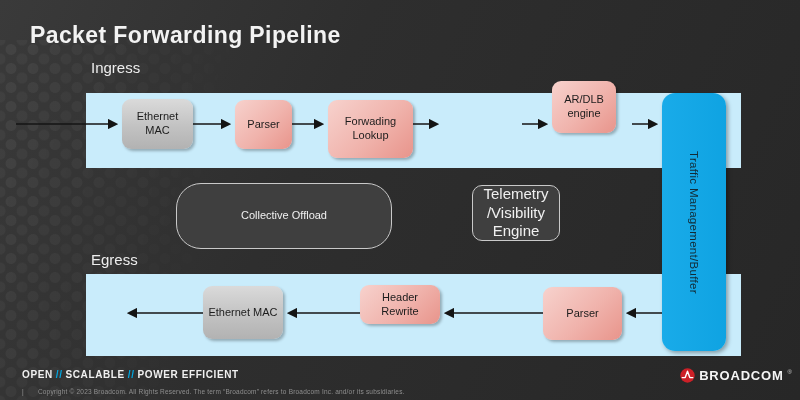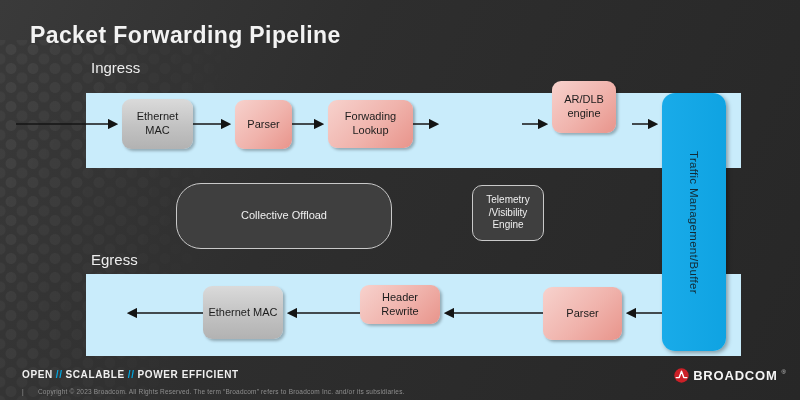--- a/index.html
+++ b/index.html
@@ -58,50 +58,50 @@
     position:absolute; left:22px; top:369px; font-size:10px; font-weight:700;
     letter-spacing:0.6px; color:#f0f0f0;
   }
   .footer-tagline .sep{color:#00a7e1; padding:0 3px;}
   .footer-copy{
     position:absolute; left:22px; top:388px; font-size:6.5px; color:#8f8f8f;
     letter-spacing:0.2px;
   }
   .footer-copy .pagesep{margin-right:14px; color:#9a9a9a;}
   .logo{
-    position:absolute; right:14px; top:368px; display:flex; align-items:center; gap:4px;
+    position:absolute; right:8px; top:368px; display:flex; align-items:center; gap:4px;
   }
   .logo-text{color:#f5f5f5; font-size:13px; font-weight:700; letter-spacing:0.8px;}
   .logo-mark{color:#cfcfcf; font-size:6px; vertical-align:top; position:relative; top:-4px;}
 </style>
 </head>
 <body>
 
 <div class="slide">
   <div class="hex-pattern"></div>
 
   <div class="page-title">Packet Forwarding Pipeline</div>
 
   <div class="lane-label ingress">Ingress</div>
   <div class="lane-label egress">Egress</div>
 
   <div class="band ingress"></div>
   <div class="band egress"></div>
 
   <div class="node gray" style="left:122px; top:99px; width:71px; height:50px;">Ethernet MAC</div>
   <div class="node pink" style="left:235px; top:100px; width:57px; height:49px;">Parser</div>
-  <div class="node pink" style="left:328px; top:100px; width:85px; height:48px;">Forwading Lookup</div>
+  <div class="node pink" style="left:328px; top:100px; width:85px; height:58px;">Forwading Lookup</div>
   <div class="node pink" style="left:552px; top:81px; width:64px; height:52px;">AR/DLB engine</div>
 
   <div class="node bluebox" style="left:662px; top:93px; width:64px; height:258px;">
     <span class="vtext">Traffic Management/Buffer</span>
   </div>
 
   <div class="node darkbox" style="left:176px; top:183px; width:216px; height:66px; border-radius:25px;">Collective Offload</div>
-  <div class="node darkbox" style="left:472px; top:185px; width:72px; height:56px; border-radius:10px; font-size:10px;">Telemetry /Visibility Engine</div>
+  <div class="node darkbox" style="left:472px; top:185px; width:88px; height:56px; border-radius:10px; font-size:15px;">Telemetry /Visibility Engine</div>
 
   <div class="node gray" style="left:203px; top:286px; width:80px; height:53px;">Ethernet MAC</div>
   <div class="node pink" style="left:360px; top:285px; width:80px; height:39px;">Header Rewrite</div>
   <div class="node pink" style="left:543px; top:287px; width:79px; height:53px;">Parser</div>
 
   <svg class="arrows" width="800" height="400">
     <defs>
       <marker id="arr" markerWidth="7" markerHeight="7" refX="5.5" refY="3.5" orient="auto">
         <path d="M0,0 L7,3.5 L0,7 Z" fill="#141414"></path>
       </marker>

